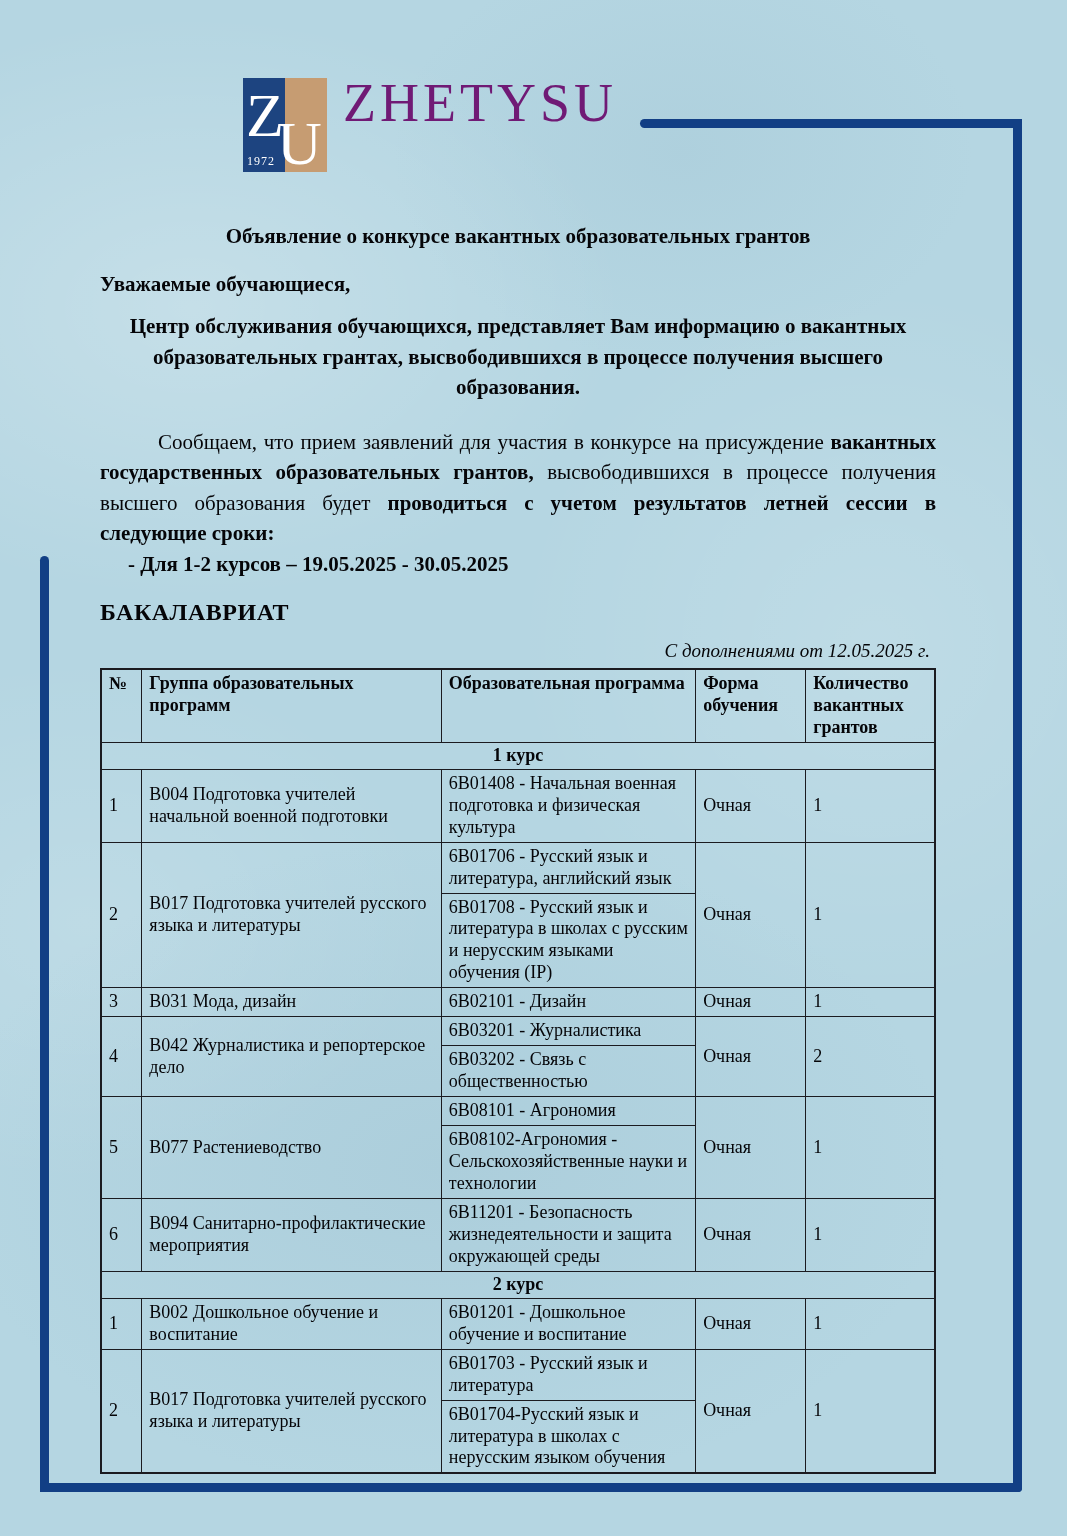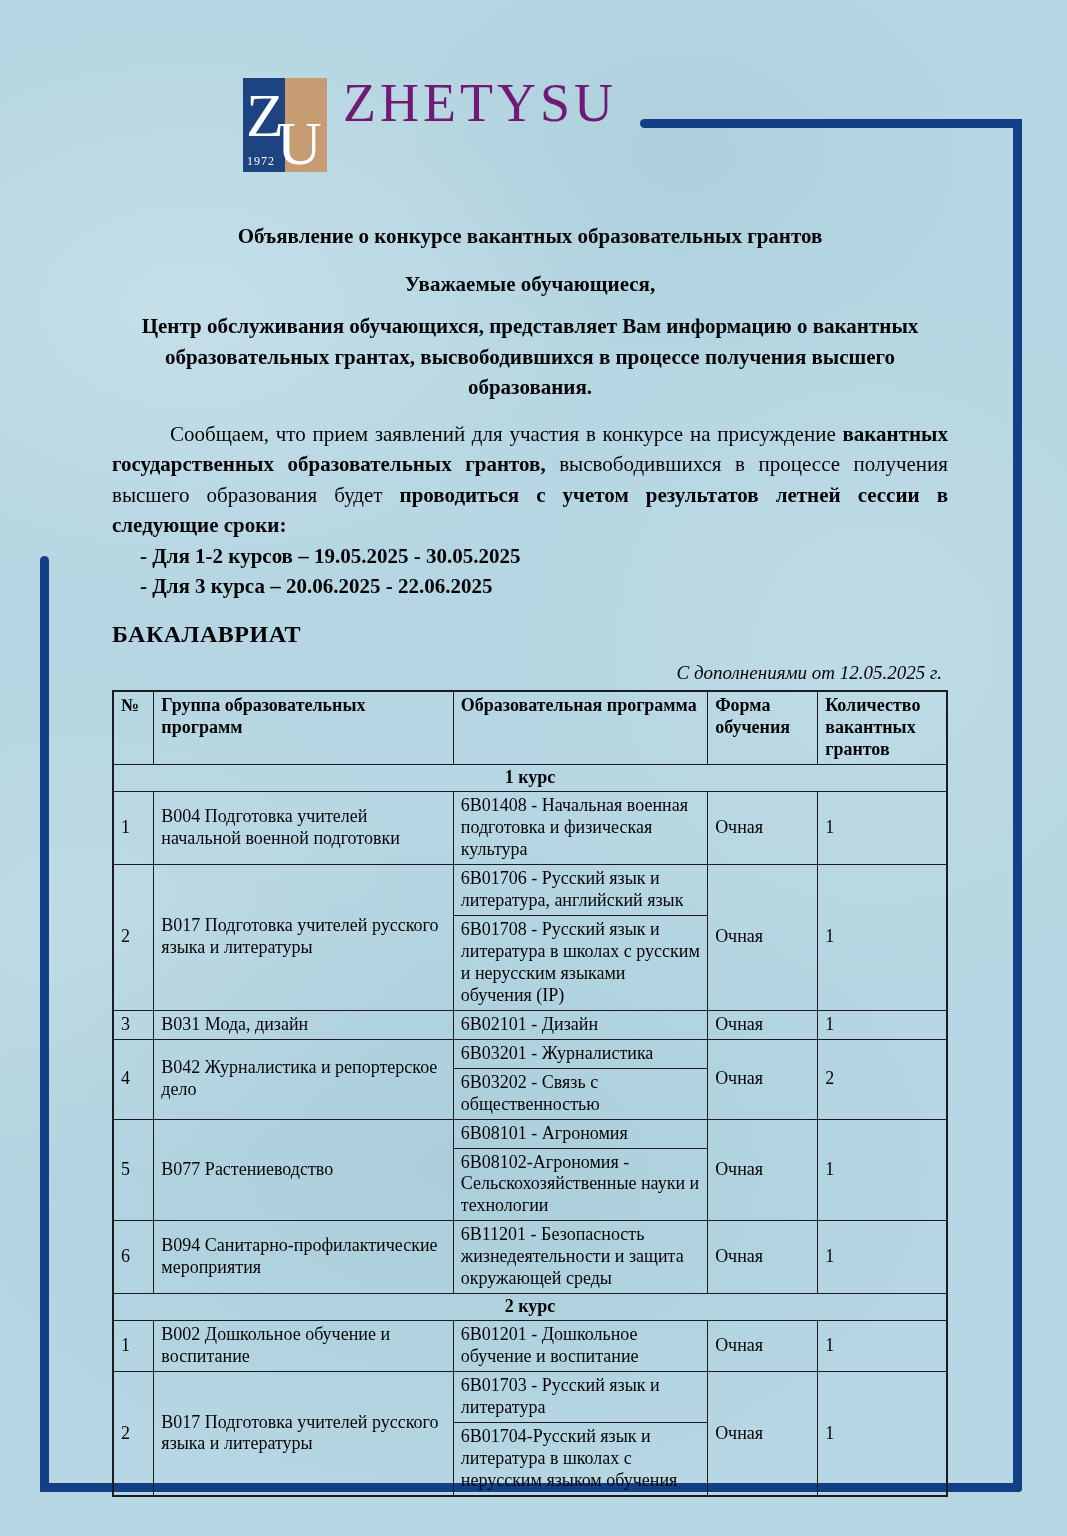--- a/index.html
+++ b/index.html
@@ -26,25 +26,25 @@
   .logo-half-u { position:absolute; left:42px; top:0; width:42px; height:94px; background:#c69c72; }
   .logo-letter { position:absolute; color:#fff; font-family:"Liberation Serif",serif; line-height:1; }
   .logo-letter-z { left:3px; top:6px; font-size:62px; }
   .logo-letter-u { left:34px; top:34px; font-size:62px; }
   .logo-year { position:absolute; left:4px; bottom:3px; color:#fff; font-size:12px; letter-spacing:1px;margin-top:48px; }
   .logo-text { position:absolute; left:343px; top:76px; color:#701a75; line-height:1; white-space:nowrap; }
   .logo-name1 { font-size:54px; letter-spacing:4px; }
   .logo-name2 { font-size:41px; letter-spacing:2.5px; margin-top:3px; }
 
   
-  .content { position:absolute; left:112px; top:224px; width:836px; }
+  .content { position:absolute; left:100px; top:224px; width:836px; }
   .title { font-size:21px; font-weight:bold; text-align:center; margin:0 0 20px 0; }
-  .salutation { font-size:21px; font-weight:bold; text-align:center; margin:0; line-height:1.45; }
+  .salutation { font-size:21px; font-weight:bold; text-align:left; margin:0; line-height:1.45; }
   .intro { font-size:21px; font-weight:bold; text-align:center; margin:12px 0 12px 0; line-height:1.45; }
-  .body-par { font-size:21px; text-align:justify; text-indent:58px; margin:16px 0 0 0; line-height:1.45; }
+  .body-par { font-size:21px; text-align:justify; text-indent:58px; margin:24px 0 0 0; line-height:1.45; }
   .deadline-line { font-size:21px; font-weight:bold; margin-left:28px; line-height:1.45; }
   .section-title { font-size:24px; font-weight:bold; margin:20px 0 2px 0; letter-spacing:.5px; }
   .amendment { font-size:19px; font-style:italic; text-align:right; margin:14px 6px 6px 0; }
 
   
   table.grants { width:100%; border-collapse:collapse; table-layout:fixed; font-size:18px; line-height:1.22; border:2px solid #1b1b20; }
   table.grants th, table.grants td { border:1px solid #1b1b20; padding:3px 7px; text-align:left; vertical-align:middle; word-wrap:break-word; }
   table.grants th { font-weight:bold; vertical-align:top; }
   td.num-cell { text-align:center; padding:3px 2px; }
   td.count-cell { text-align:center; }
@@ -71,21 +71,20 @@
   <div class="logo-name1">ZHETYSU</div>
 </div>
 
 <div class="content">
   <h1 class="title">Объявление о конкурсе вакантных образовательных грантов</h1>
   <p class="salutation">Уважаемые обучающиеся,</p>
   <p class="intro">Центр обслуживания обучающихся, представляет Вам информацию о вакантных образовательных грантах, высвободившихся в процессе получения высшего образования.</p>
   <p class="body-par" id="body-par"><span>Сообщаем, что прием заявлений для участия в конкурсе на присуждение </span><span style="font-weight: bold;">вакантных государственных образовательных грантов,</span><span> высвободившихся в процессе получения высшего образования будет </span><span style="font-weight: bold;">проводиться с учетом результатов летней сессии в следующие сроки:</span></p>
   <div id="deadlines">
       <div class="deadline-line">- Для 1-2 курсов – 19.05.2025 - 30.05.2025</div>
-      <div class="deadline-line">- Для 3 курса – 20.06.2025 - 22.06.2025</div>
     </div>
   <h2 class="section-title">БАКАЛАВРИАТ</h2>
   <div class="amendment">С дополнениями от 12.05.2025 г.</div>
   <table class="grants" id="grants-table">
     <colgroup>
       <col class="c-num">
         <col class="c-group">
         <col class="c-prog">
         <col class="c-form">
         <col class="c-count">

